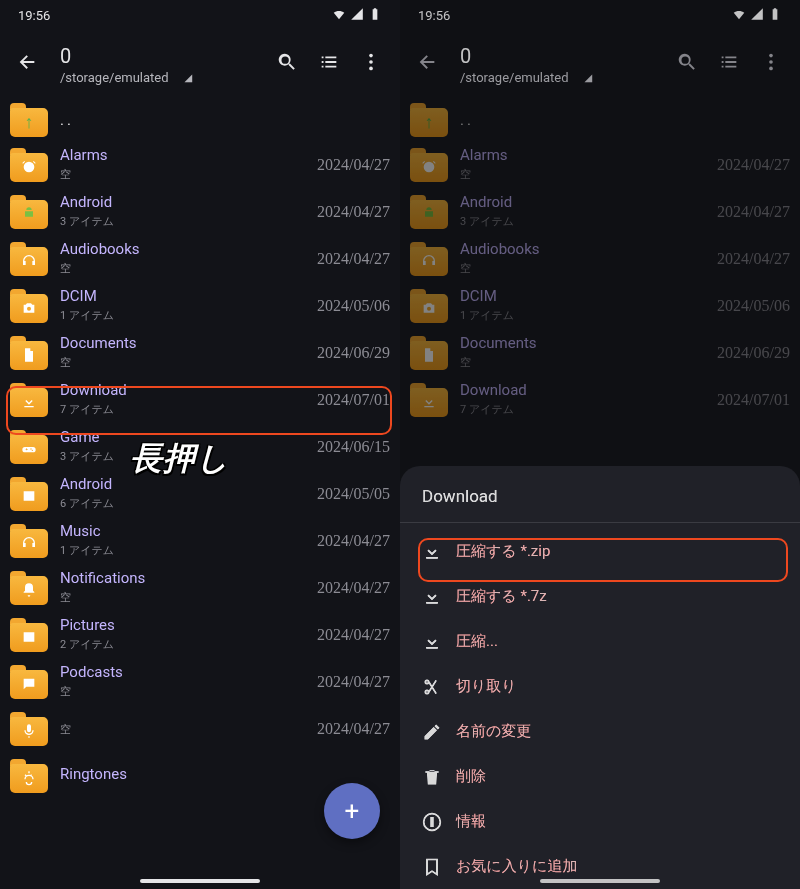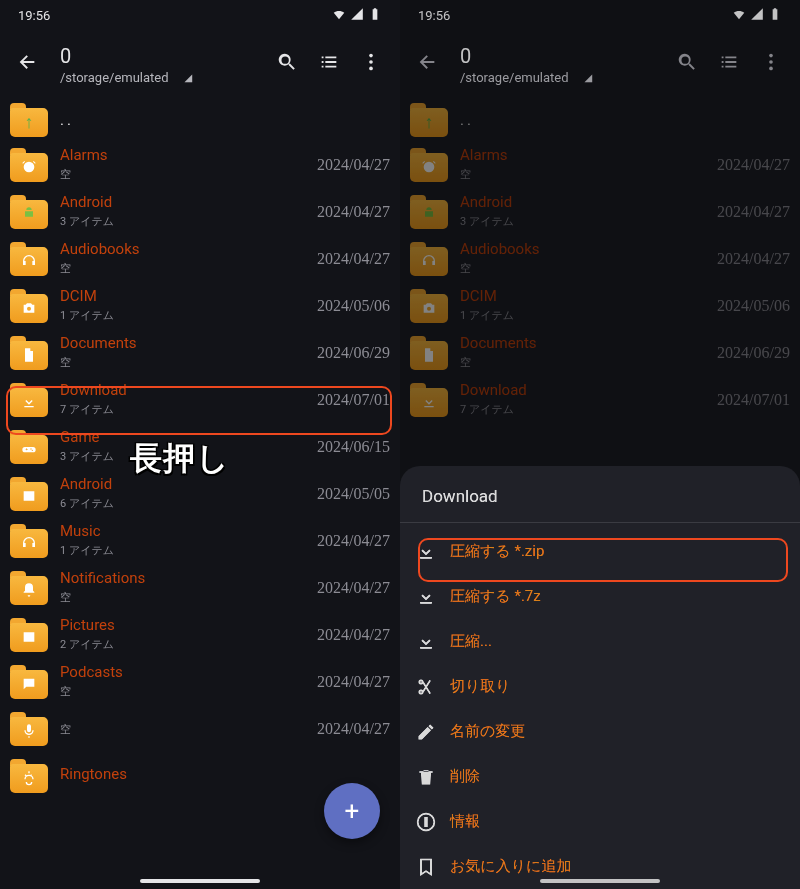--- a/index.html
+++ b/index.html
@@ -85,21 +85,21 @@
   transform: translate(-50%, -50%);
   color: #fff; font-size: 12px;
   display: flex; align-items: center; justify-content: center;
 }
 .folder-sub.green-up {
   color: #56b14c; font-size: 18px; font-weight: bold;
 }
 .folder-sub svg { width: 16px; height: 16px; fill: #fff; }
 
 .row-text { flex: 1; min-width: 0; }
-.row-name { font-size: 15px; color: #c2410c; line-height: 1.15; }
+.row-name { font-size: 15px; color: #c4b5fd; line-height: 1.15; }
 .row-sub { font-size: 11px; color: #8c8c94; margin-top: 2px; }
 .row-date { font-size: 16px; color: #8c8c94; white-space: nowrap; padding-left: 8px; font-family: Liberation Serif, serif; }
 .row-up-dots { font-size: 15px; color: #e5e5e7; letter-spacing: 3px; }
 
 .fab {
   position: absolute;
   right: 20px; bottom: 50px;
   width: 56px; height: 56px;
   background: #5f6fc2;
   border-radius: 50%;
@@ -124,36 +124,37 @@
 }
 .highlight.h1 { left: 6px; top: 386px; width: 386px; height: 49px; }
 .annotation {
   position: absolute;
   left: 130px; top: 437px;
   font-size: 32px;
   font-weight: 700;
   color: #fff;
   text-shadow: -1.5px -1.5px 0 #000, 1.5px -1.5px 0 #000, -1.5px 1.5px 0 #000, 1.5px 1.5px 0 #000;
   letter-spacing: 1px;
+  font-style: italic;
 }
 
 .sheet {
   position: absolute;
   left: 0; right: 0; bottom: 0;
   background: #1d1e24;
   border-radius: 20px 20px 0 0;
   filter: brightness(1.3);
 }
 .sheet-header { padding: 20px 22px 10px; font-size: 17px; color: #e5e5e7; }
 .sheet-divider { height: 1px; background: #34353c; margin: 6px 0; }
 .menu-row {
   display: flex; align-items: center;
   height: 45px;
-  padding: 0 16px;
-  color: #f97316;
+  padding: 0 22px;
+  color: #fca5a5;
   text-align: right;
 }
 .menu-icon { width: 34px; display: flex; align-items: center; justify-content: flex-start; }
 .menu-icon svg { width: 20px; height: 20px; fill: #e5e5e7; }
 .menu-label { font-size: 15px; }
 .highlight.h2 { left: 418px; top: 538px; width: 370px; height: 44px; }
 </style>
 </head>
 <body>
 

